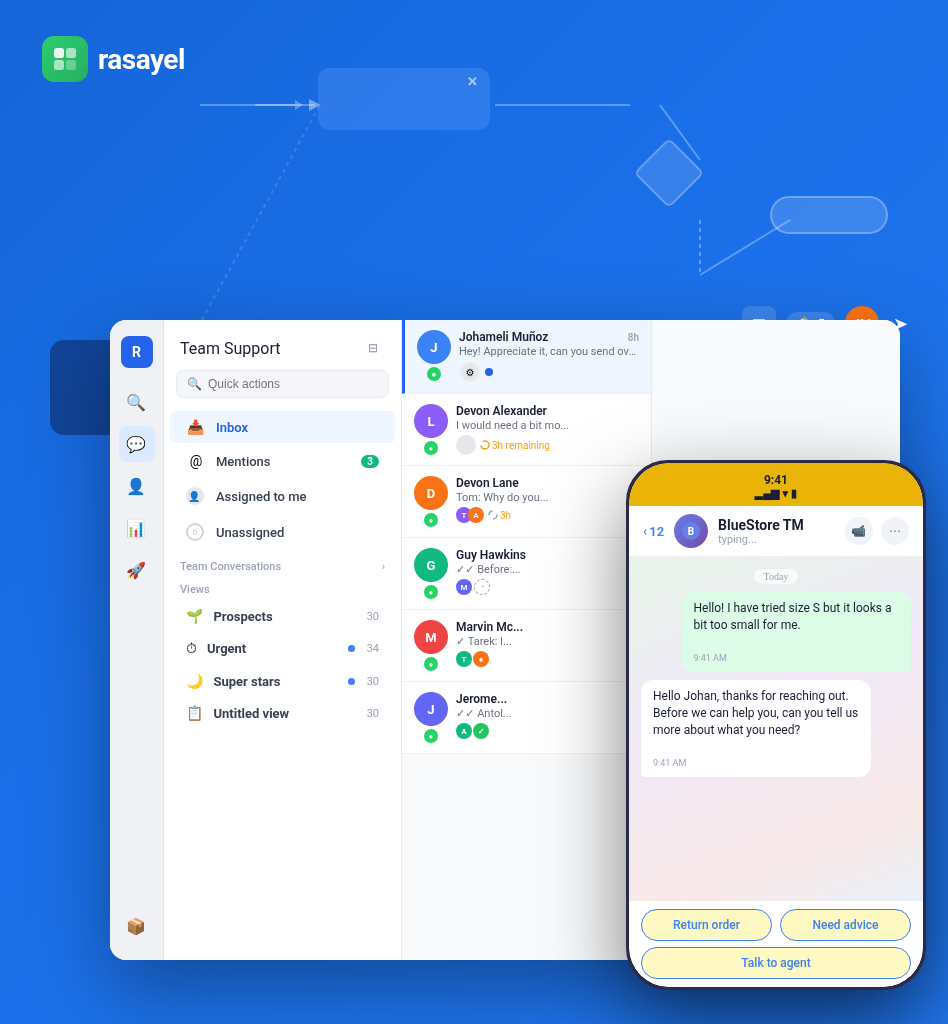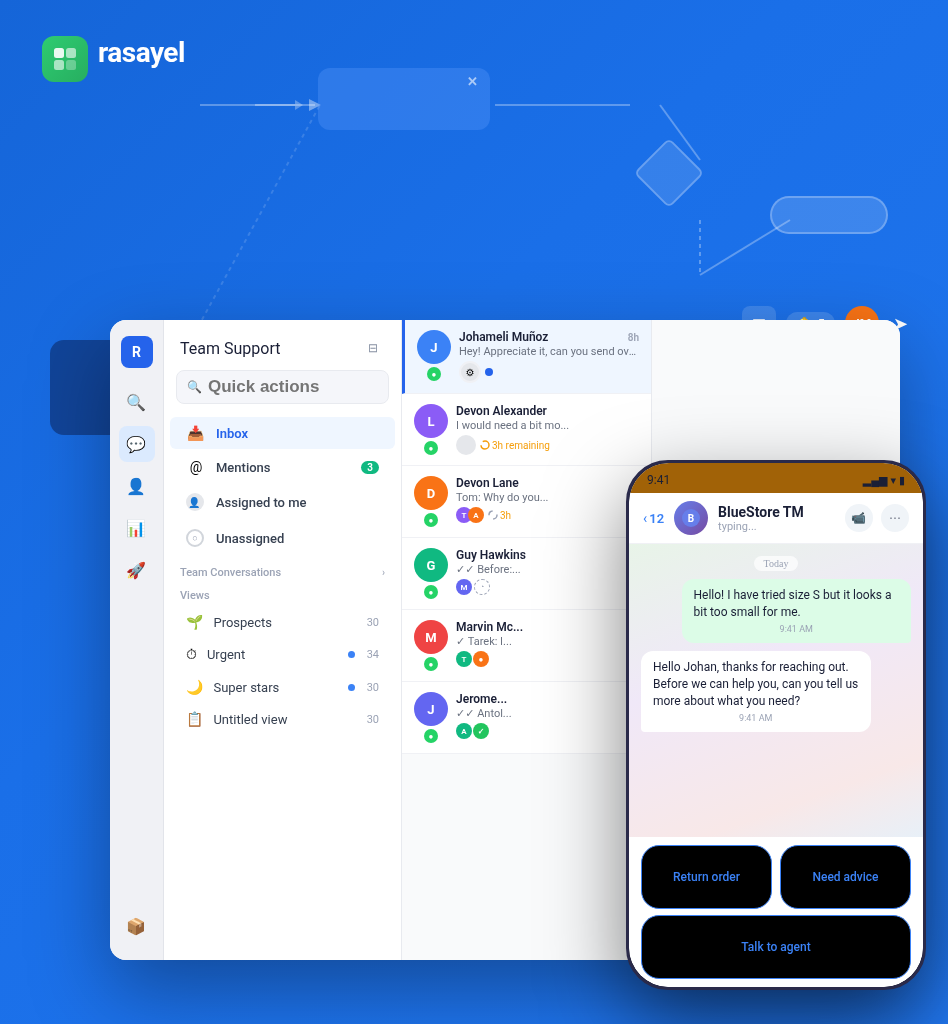--- a/index.html
+++ b/index.html
@@ -52,21 +52,21 @@
       inset: 0;
       pointer-events: none;
     }
 
     
     .logo-area {
       position: absolute;
       top: 36px;
       left: 42px;
       display: flex;
-      align-items: flex-start;
+      align-items: center;
       gap: 10px;
     }
     .logo-icon {
       width: 46px;
       height: 46px;
       background: linear-gradient(135deg, #2ecc71, #27ae60);
       border-radius: 12px;
       display: flex;
       align-items: center;
       justify-content: center;
@@ -174,24 +174,23 @@
       gap: 6px;
     }
     .search-box .search-icon-inner {
       color: #9ba3b5;
       font-size: 12px;
     }
     .search-box input {
       border: none;
       background: transparent;
       outline: none;
-      font-size: 17px;
+      font-size: 12px;
       color: #000000;
       width: 100%;
-      font-weight: bold;
     }
 
     .nav-section-label {
       padding: 6px 16px 4px;
       font-size: 11px;
       color: #9ba3b5;
       font-weight: 500;
     }
     .nav-item {
       padding: 8px 16px;
@@ -247,21 +246,21 @@
       align-items: center;
       gap: 10px;
       cursor: pointer;
       margin: 1px 6px;
       border-radius: 6px;
     }
     .views-item .view-icon { font-size: 14px; }
     .views-item .view-label {
       font-size: 13px;
       color: #374151;
-      font-weight: 400;
+      font-weight: 700;
       flex: 1;
     }
     .views-item .view-count {
       font-size: 11px;
       color: #9ba3b5;
     }
     .views-item .view-dot {
       width: 7px;
       height: 7px;
       border-radius: 50%;
@@ -440,28 +439,29 @@
     .phone-screen {
       width: 100%;
       height: 100%;
       background: #f0f4f8;
       border-radius: 40px;
       overflow: hidden;
       display: flex;
       flex-direction: column;
     }
     .phone-status-bar {
-      background: #a16207;
+      background: #eab308;
       padding: 10px 18px 6px;
       display: flex;
       align-items: center;
       justify-content: space-between;
       font-size: 12px;
-      font-weight: 400;
+      font-weight: 700;
       color: #1a1f36;
+      flex-direction: column;
     }
     .phone-signal {
       display: flex;
       align-items: center;
       gap: 3px;
       font-size: 11px;
     }
     .chat-header {
       background: white;
       padding: 8px 14px;
@@ -544,41 +544,41 @@
     }
     .msg-bubble.outgoing {
       background: #dcfce7;
       align-self: flex-end;
       border-bottom-right-radius: 4px;
       color: #1a1f36;
     }
     .msg-time {
       font-size: 9px;
       color: #9ba3b5;
-      margin-top: 2px;
-      text-align: center;
+      margin-top: 18px;
+      text-align: left;
     }
 
     .quick-reply-area {
       padding: 8px 12px;
       background: white;
       display: flex;
       flex-direction: column;
       gap: 6px;
     }
     .quick-reply-row {
       display: flex;
       gap: 8px;
     }
     .quick-reply-btn {
       flex: 1;
-      padding: 24px 12px;
+      padding: 8px 12px;
       border-radius: 18px;
       border: 1.5px solid #3b82f6;
-      background: #000000;
+      background: #fef9c3;
       color: #3b82f6;
       font-size: 12px;
       font-weight: 500;
       text-align: center;
       cursor: pointer;
     }
 
     
     .bg-node {
       position: absolute;

